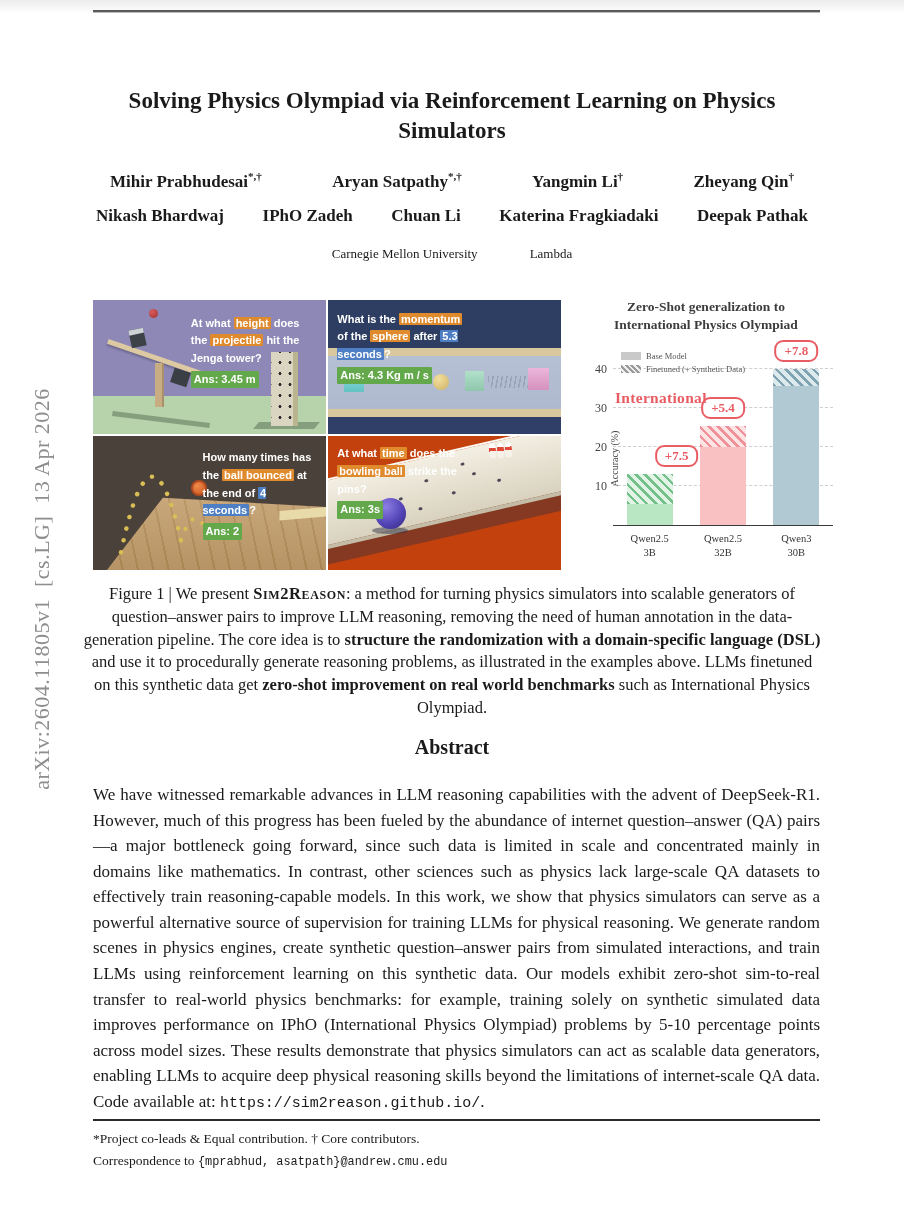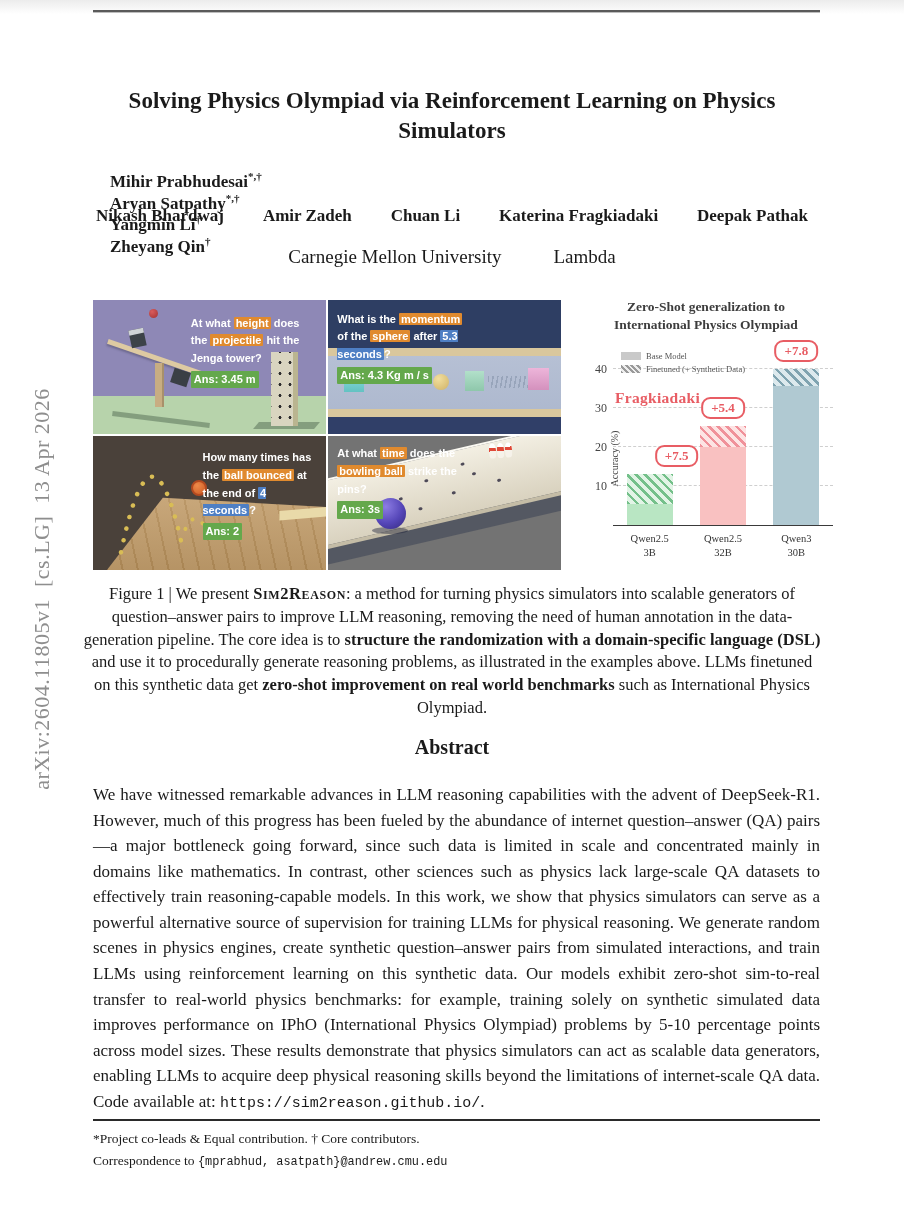--- a/index.html
+++ b/index.html
@@ -14,25 +14,25 @@
 
   
   .arxiv-side{position:absolute;left:-258px;top:576px;width:600px;text-align:center;
         transform:rotate(-90deg);font-size:22px;color:#8e8e8e;white-space:pre;letter-spacing:.5px;}
 
   
   .title{position:absolute;top:86px;left:92px;width:720px;text-align:center;
         font-size:23px;font-weight:bold;line-height:1.3;}
   .authors-row{position:absolute;left:96px;width:712px;display:flex;justify-content:space-between;
         font-weight:bold;font-size:17px;}
-  .authors-row.r1{top:170px;padding:0 14px;width:684px;flex-direction:column;}
+  .authors-row.r1{top:170px;padding:0 14px;width:684px;}
   .authors-row.r2{top:206px;}
   .author sup{font-weight:bold;font-size:11px;}
   .affils{position:absolute;top:246px;left:92px;width:720px;display:flex;justify-content:center;
-        gap:52px;font-size:19px;}
+        gap:52px;font-size:13px;}
 
   
   .fig-grid{position:absolute;left:93px;top:300px;width:468px;height:270px;
         display:grid;grid-template-columns:233px 233px;grid-template-rows:134px 134px;gap:2px;}
   .panel{position:relative;overflow:hidden;font-family:"Liberation Sans","DejaVu Sans",sans-serif;}
   .q{position:absolute;font-size:11px;font-weight:bold;color:#fff;line-height:1.6;z-index:5;}
   .q .hl{padding:0 2px;border-radius:1px;}
   .hl-orange{background:#e08a2e;}
   .hl-blue{background:#4e7fc4;}
   .q-ans{display:inline-block;margin-top:3px;padding:0 3px;background:#64a84c;border-radius:1px;}
@@ -82,21 +82,21 @@
         background:repeating-linear-gradient(78deg,#cfa873 0 13px,#c0975f 13px 15px);}
   .p3-table::after{content:"";position:absolute;inset:0;
         background:linear-gradient(180deg,rgba(255,255,255,.18),rgba(0,0,0,.12));}
   .p3-rail{position:absolute;inset:0;clip-path:polygon(80% 56%,100% 53%,100% 60%,80% 63%);
         background:#e9daa9;}
   .p3-arc{position:absolute;left:6%;top:4%;width:60%;height:92%;}
   .p3-ball{position:absolute;left:42%;top:33%;width:12px;height:12px;border-radius:50%;
         background:radial-gradient(circle at 35% 30%,#ef8a4a,#cc5a22);border:2px solid #b44a20;}
 
   
-  .p4{background:#737373;text-decoration:underline;}
+  .p4{background:#c2410c;text-decoration:underline;}
   .p4 .q{left:4%;top:7%;width:132px;}
   .p4-lane-shadow{position:absolute;left:-14%;top:40%;width:132%;height:34%;
         background:rgba(35,45,70,.38);transform:rotate(-13deg);}
   .p4-lane{position:absolute;left:-11%;top:11%;width:127%;height:47%;
         background:linear-gradient(180deg,#f3efe3,#d9d2bf);transform:rotate(-13deg);
         border-top:2px solid #fbf9f2;border-bottom:4px solid #c4bca6;}
   .p4-dot{position:absolute;width:4px;height:3px;border-radius:50%;background:#4e4a58;}
   .p4-pins{position:absolute;left:69%;top:5%;display:flex;gap:1px;transform:rotate(-4deg);}
   .p4-pin{width:7px;height:15px;border-radius:45% 45% 35% 35%;
         background:linear-gradient(180deg,#fff 0 28%,#e04838 28% 52%,#f6f2ea 52% 100%);}
@@ -159,21 +159,21 @@
   <div class="title">Solving Physics Olympiad via Reinforcement Learning on Physics Simulators</div>
 
   <div class="authors-row r1">
       <span class="author">Mihir Prabhudesai<sup>*,†</sup></span>
       <span class="author">Aryan Satpathy<sup>*,†</sup></span>
       <span class="author">Yangmin Li<sup>†</sup></span>
       <span class="author">Zheyang Qin<sup>†</sup></span>
     </div>
   <div class="authors-row r2">
       <span class="author">Nikash Bhardwaj</span>
-      <span class="author">Amir Zadeh</span>
+      <span class="author">IPhO Zadeh</span>
       <span class="author">Chuan Li</span>
       <span class="author">Katerina Fragkiadaki</span>
       <span class="author">Deepak Pathak</span>
     </div>
   <div class="affils">
       <span>Carnegie Mellon University</span>
       <span>Lambda</span>
     </div>
 
   <div class="fig-grid">
@@ -253,21 +253,21 @@
       <div class="chart-legend">
           <div class="legend-row">
             <span class="swatch swatch-solid"></span>
             <span class="legend-text">Base Model</span>
           </div>
           <div class="legend-row">
             <span class="swatch swatch-hatch"></span>
             <span class="legend-text">Finetuned (+ Synthetic Data)</span>
           </div>
         </div>
-      <div class="chart-improvements">Fragkiadaki</div>
+      <div class="chart-improvements">International</div>
       <div class="chart-ylabel">Accuracy (%)</div>
     <div class="gridline" style="bottom: 21.7391%;"></div>
         <div class="ytick" style="bottom: 21.7391%;">10</div>
         <div class="gridline" style="bottom: 43.4783%;"></div>
         <div class="ytick" style="bottom: 43.4783%;">20</div>
         <div class="gridline" style="bottom: 65.2174%;"></div>
         <div class="ytick" style="bottom: 65.2174%; margin-top: 36px;">30</div>
         <div class="gridline" style="bottom: 86.9565%;"></div>
         <div class="ytick" style="bottom: 86.9565%;">40</div>
         <div class="bar-slot" style="left: 0%;">

